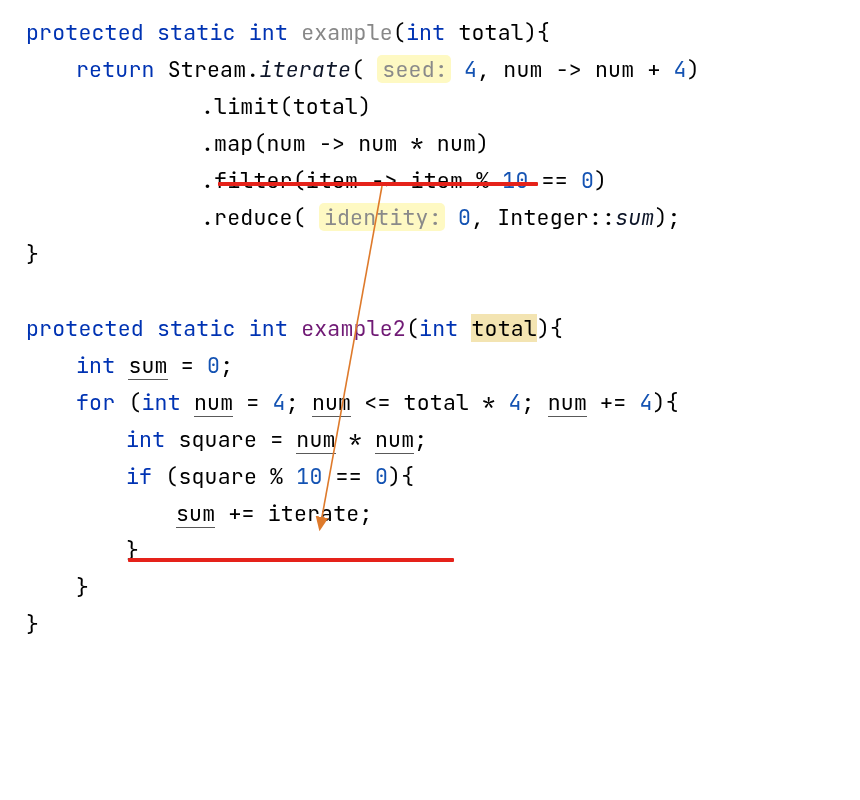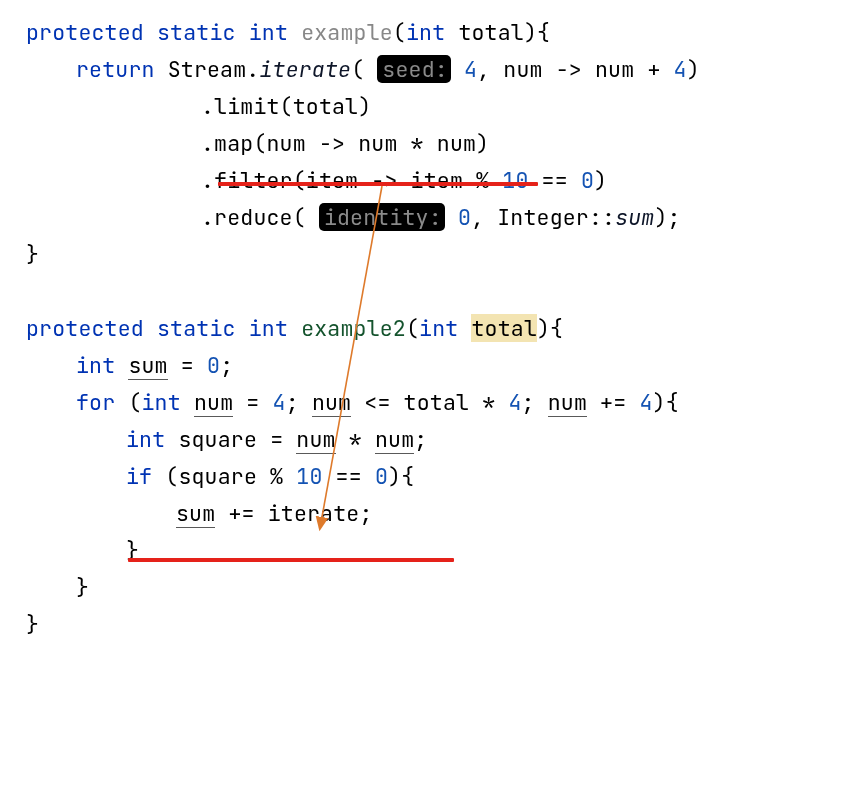--- a/index.html
+++ b/index.html
@@ -14,22 +14,22 @@
     color: #000000;
     position: relative;
     overflow: hidden;
   }
   .pad { padding: 14px 2px 0 26px; letter-spacing: 0.2px; }
 
   .kw { color: #0033B3; }          
   .name { color: #888888; font-style: normal; }
   .italic-call { font-style: italic; color:#0f172a;text-align:center; }
   .num { color: #1453B3; }
-  .hint { background: #000000; color:#8a8a8a; border-radius: 5px; padding: 0 3px 0 5px; }
-  .olive { color:#14532d; }
+  .hint { background: #fef9c3; color:#8a8a8a; border-radius: 5px; padding: 0 3px 0 5px; }
+  .olive { color:#701a75; }
   .hl { background:#f3e4b2; }
 
   .ind1 { display:inline-block; width: 50px; }
   .ind2 { display:inline-block; width: 100px; }
   .ind3 { display:inline-block; width: 150px; }
   .ind-chain { display:inline-block; width: 175px; }
 
   .u { border-bottom: 1.5px solid #595959; padding-bottom:0px; text-decoration: none; }
 
   .underline-red {

